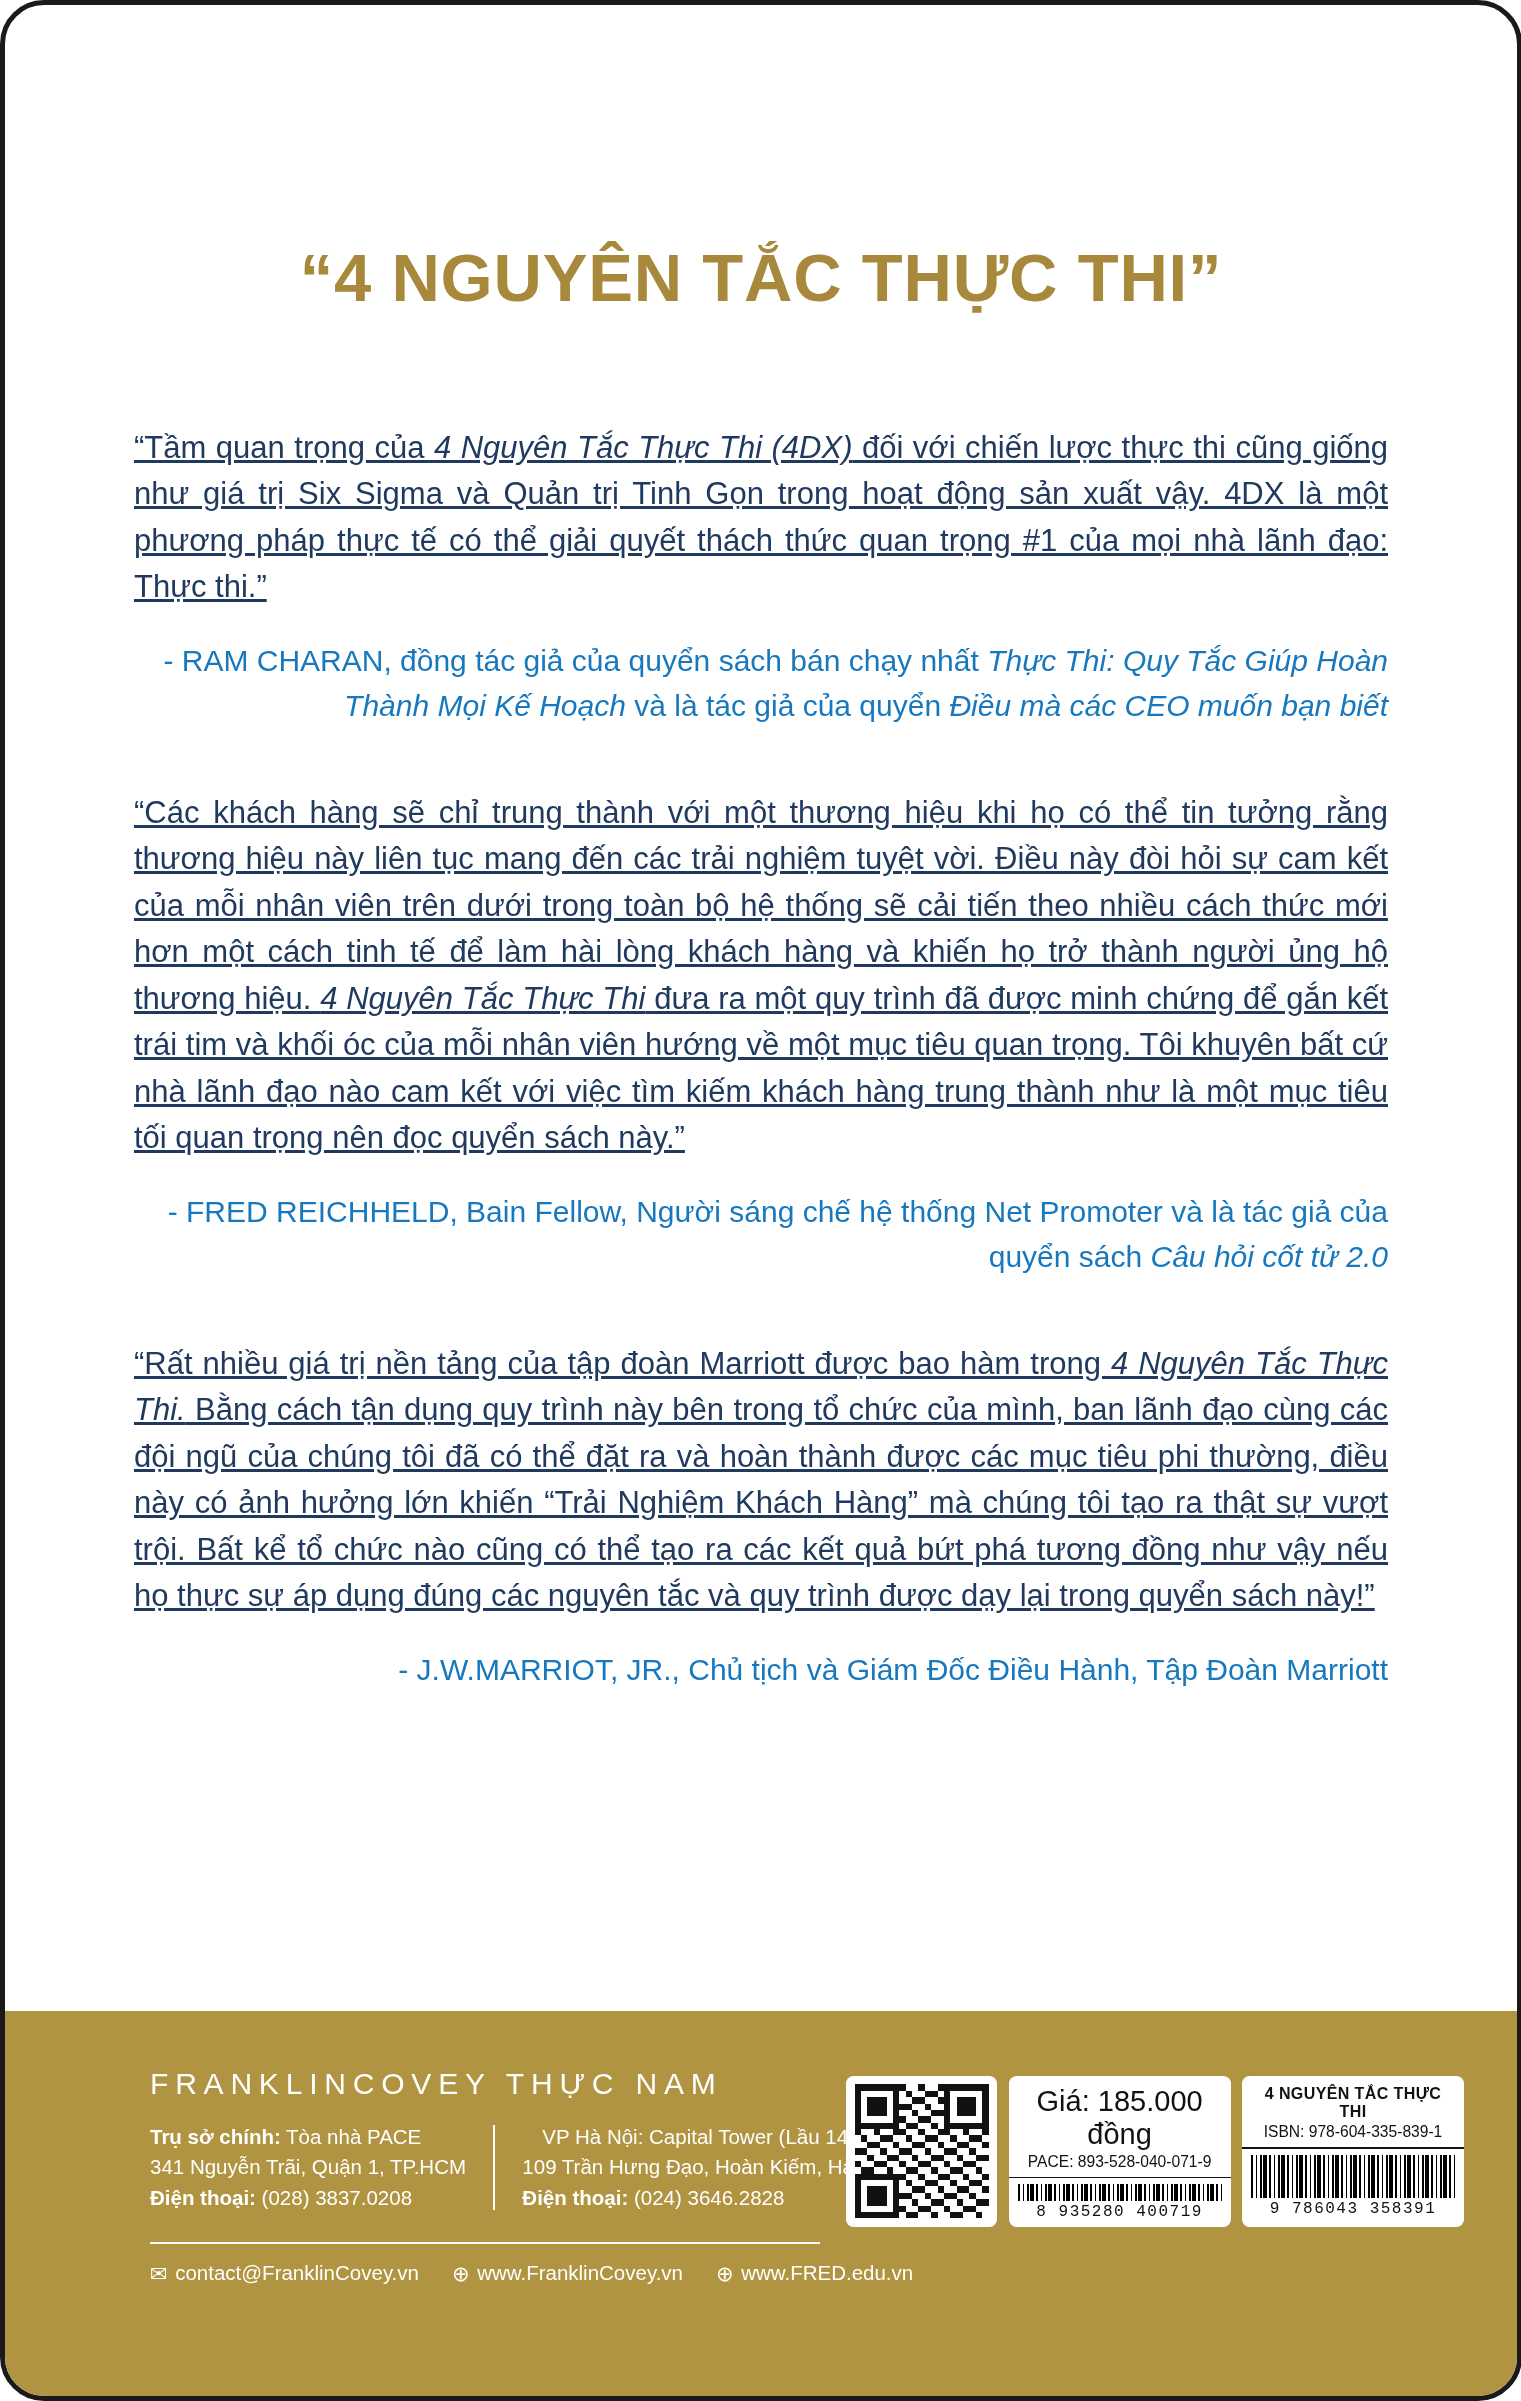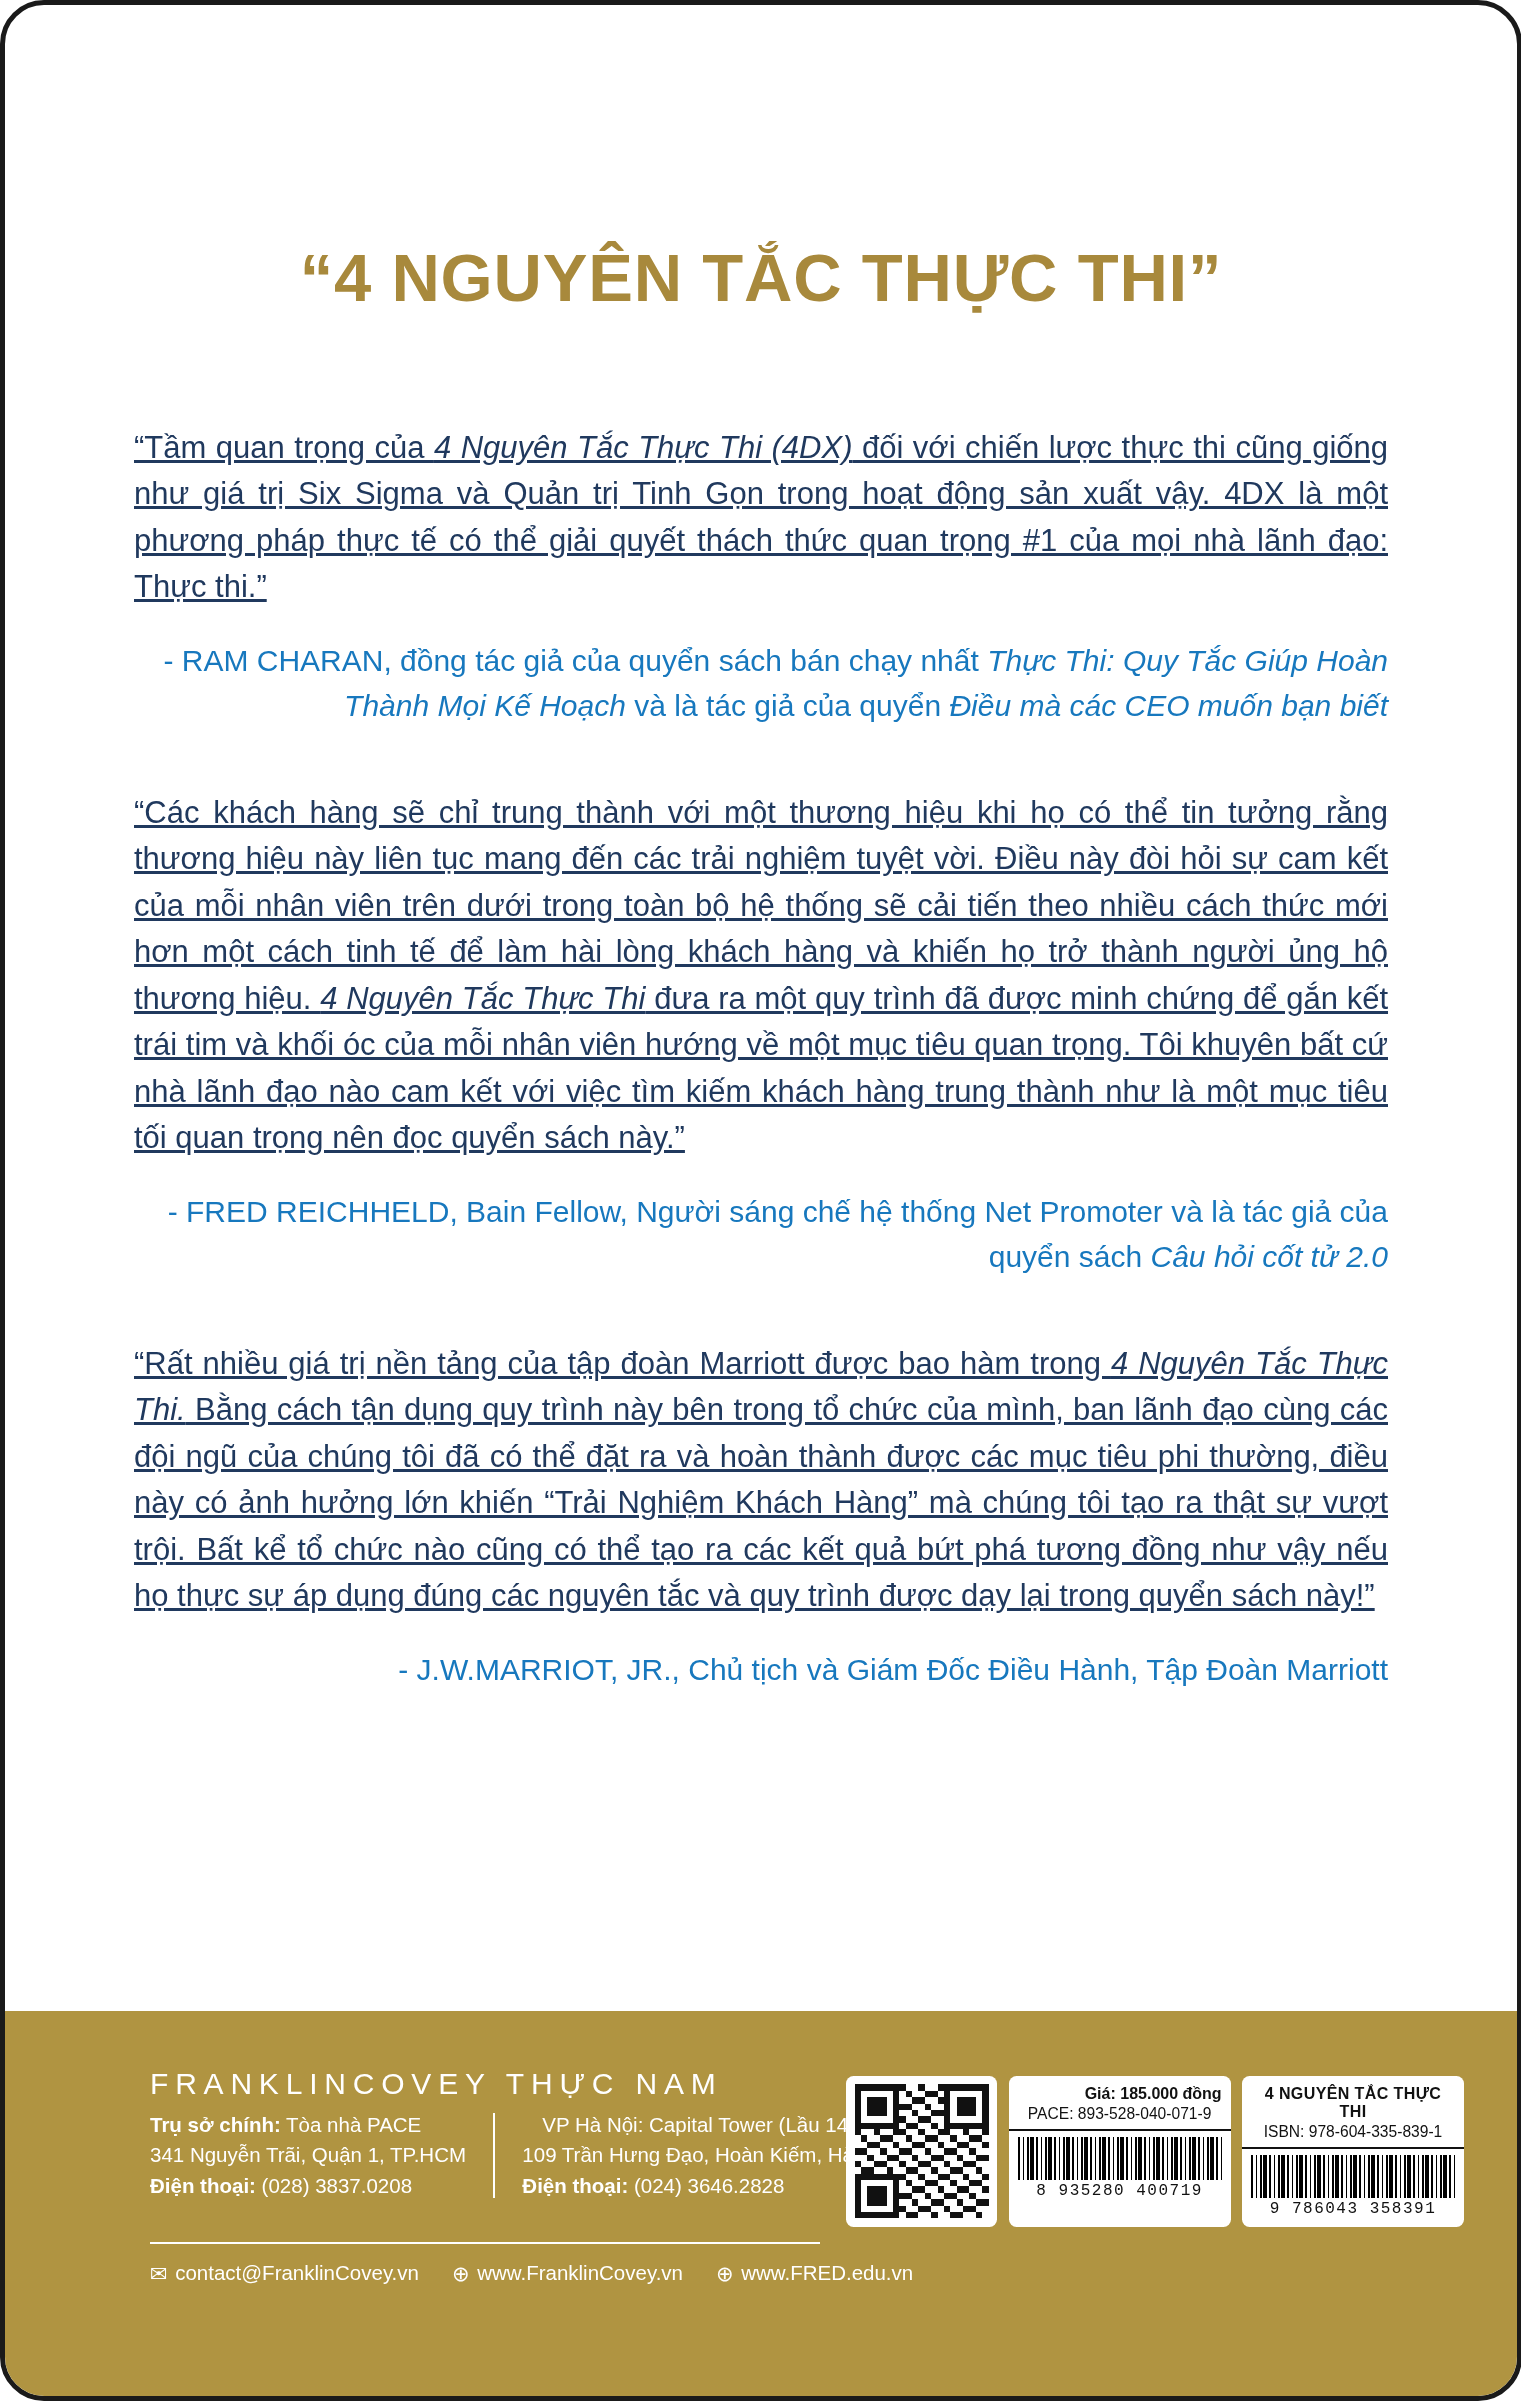--- a/index.html
+++ b/index.html
@@ -17,37 +17,37 @@
   
   .title{margin-top:222px;text-align:center;color:#A8893C;font-weight:800;
          font-size:67px;line-height:1.52;letter-spacing:0.8px;}
   
   .content{margin:96px 129px 0;}
   .quote{font-size:31px;line-height:1.5;text-align:justify;color:#20395E;margin:0 0 27px;text-decoration:underline;}
   .attribution{font-size:30px;line-height:1.5;color:#1778BE;text-align:right;margin:0 0 62px;}
   
   .band{position:absolute;left:0;right:0;bottom:0;height:385px;background:#B09441;color:#fff;}
   .brand{position:absolute;left:145px;top:56px;font-size:30px;letter-spacing:6.8px;font-weight:500;}
-  .addresses{position:absolute;left:145px;top:99px;display:flex;align-items:flex-start;}
+  .addresses{position:absolute;left:145px;top:111px;display:flex;align-items:flex-start;}
   .addr{font-size:20.5px;line-height:1.48;color:#fff;}
   .addr-divider{width:2.3px;height:85px;background:#fff;margin:3px 27px 0;}
   .sep{position:absolute;left:145px;top:231px;width:670px;height:2.3px;background:#fff;}
   .contacts{position:absolute;left:145px;top:250px;font-size:20.5px;display:flex;gap:33px;align-items:center;}
   .contact{display:flex;align-items:center;}
   .cicon{margin-right:7.6px;font-size:21px;line-height:1;}
   
   .right-cluster{position:absolute;top:65px;right:53px;display:flex;gap:11.4px;}
   .qr{width:151px;height:151px;background:#fff;border-radius:7.6px;padding:8.4px;box-sizing:border-box;}
   .qr-grid{display:grid;grid-template-columns:repeat(21,1fr);grid-template-rows:repeat(21,1fr);
            width:134px;height:134px;}
   .qm{background:#fff;}
   .qm.on{background:#111;}
   .pbox{width:222px;height:151px;background:#fff;border-radius:7.6px;box-sizing:border-box;
         padding:9px 9px 6px;color:#111;text-align:center;display:flex;flex-direction:column;}
-  .price{font-size:16px;font-weight:bold;text-align:right;}
+  .price{font-size:29px;font-weight:normal;}
   .pcode{font-size:15.6px;margin-top:2.3px;}
   .ititle{font-size:16px;font-weight:bold;letter-spacing:0.4px;}
   .box-rule{height:1.5px;background:#111;margin:6px -9px 0;}
   .stripes{height:43px;margin-top:6px;
     background:repeating-linear-gradient(90deg,
       #000 0 2.3px,#fff 2.3px 4.6px,#000 4.6px 6px,#fff 6px 9px,
       #000 9px 10.7px,#fff 10.7px 12px,#000 12px 16px,#fff 16px 18px);}
   .digits{font-family:"Liberation Mono","DejaVu Sans Mono",monospace;
           font-size:16px;letter-spacing:1.5px;margin-top:2.3px;}
 </style>

